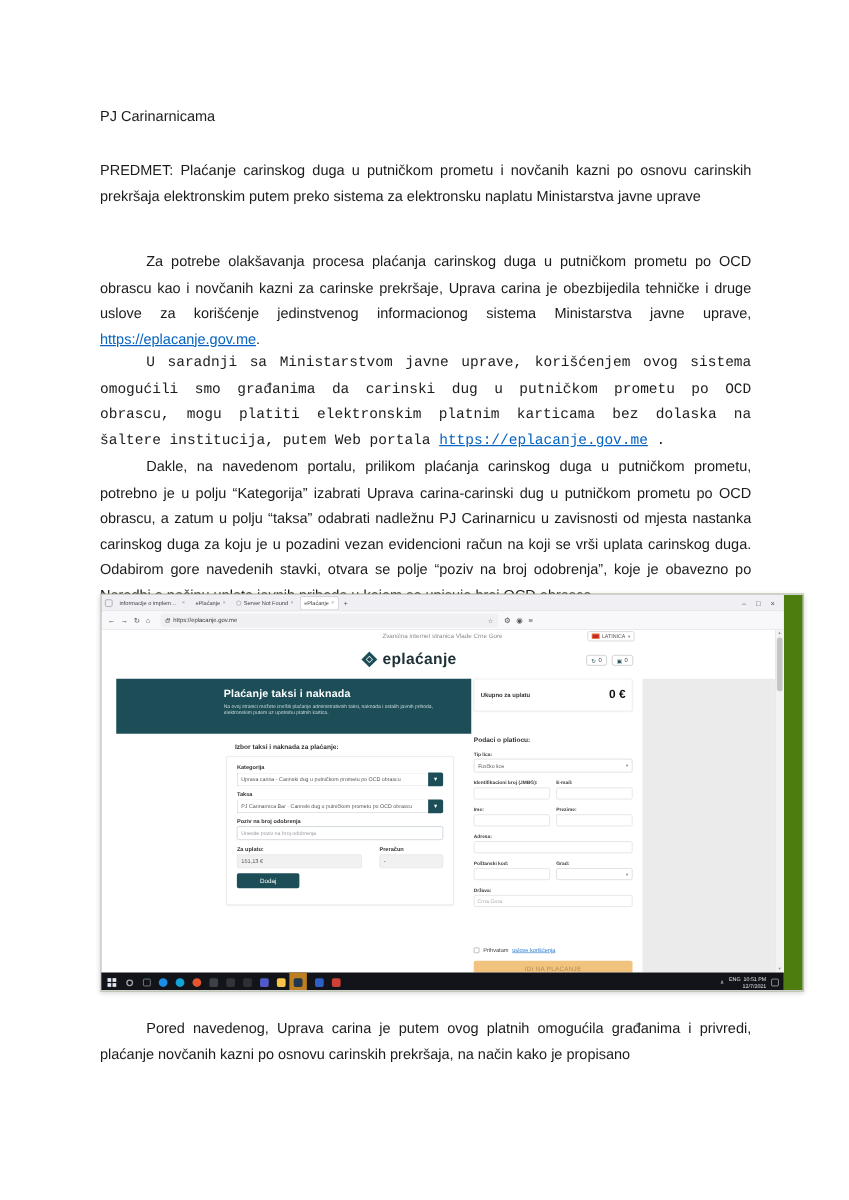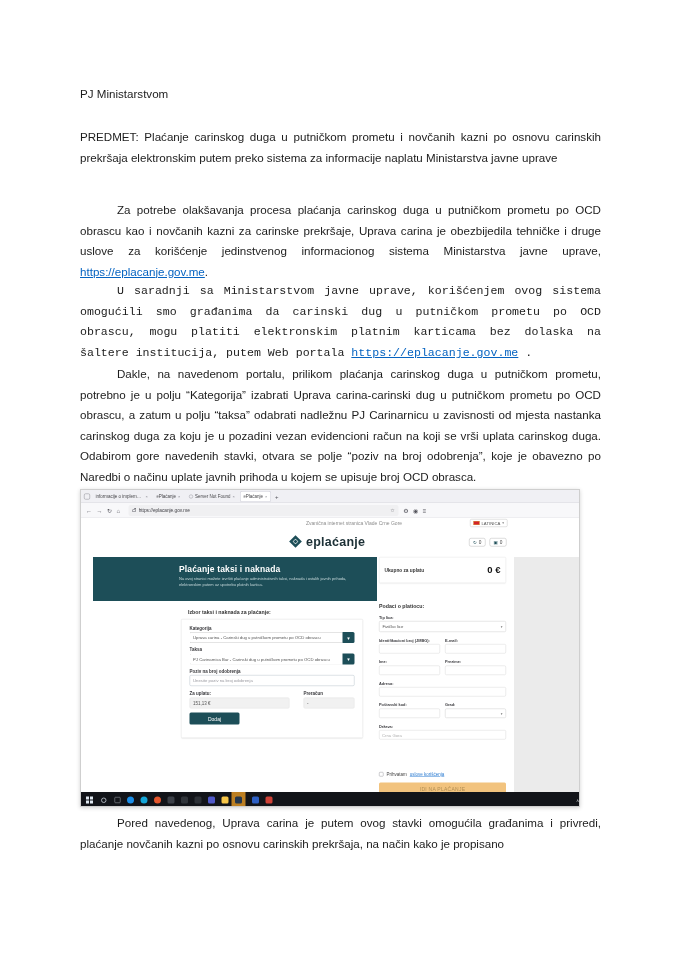--- a/index.html
+++ b/index.html
@@ -17,21 +17,21 @@
   .subject { top:127px; }
   .p-zapotrebe { top:200px; }
   .p-usaradnji { top:281px;font-family:Liberation Mono, monospace; }
   .p-dakle { top:364px; }
   .p-pored { top:813px; }
   .indent { text-indent:37px; }
   a.doclink { color:#0563c1; text-decoration:underline; cursor:pointer; }
 
   
   .shot {
-    position:absolute; left:80px; top:489px; width:500px; height:318px;
+    position:absolute; left:80px; top:475px; width:563px; height:318px;
     border:1px solid #cfcfcf; background:#4d7c0f; overflow:hidden;
     box-shadow:0 1px 4px rgba(0,0,0,.18);
   }
   .shot-inner {
     width:1092px; height:636px; transform:scale(0.5); transform-origin:0 0;
     position:relative; background:#fff;
   }
   
   .tabstrip {
     height:26px; background:#f0f0f4; border-bottom:1px solid #d9d9df;
@@ -154,31 +154,31 @@
   .c-teams{background:#5059c9;} .c-folder{background:#f7c648;}
   .c-active{background:#23364d;} .c-word{background:#2d5fc4;} .c-red{background:#cf4136;}
   .tray { margin-left:auto; display:flex; align-items:center; gap:8px; padding-right:8px; }
   .caret { color:#cfd3d8; font-size:9px; }
   .traytext { font-size:8.5px; line-height:10px; color:#e6e6e9; text-align:right; }
   .notif { width:12px; height:12px; border:1.5px solid #d0d4da; border-radius:2px; }
 </style>
 </head>
 <body>
 
-<div class="para recipient">PJ Ministarstvom</div>
-
-<div class="para subject">PREDMET: Plaćanje carinskog duga u putničkom prometu i novčanih kazni po osnovu carinskih prekršaja elektronskim putem preko sistema za informacije naplatu Ministarstva javne uprave</div>
+<div class="para recipient">PJ Carinarnicama</div>
+
+<div class="para subject">PREDMET: Plaćanje carinskog duga u putničkom prometu i novčanih kazni po osnovu carinskih prekršaja elektronskim putem preko sistema za elektronsku naplatu Ministarstva javne uprave</div>
 
 <div class="para indent p-zapotrebe"><span>Za potrebe olakšavanja procesa plaćanja carinskog duga u putničkom prometu po OCD obrascu kao i novčanih kazni za carinske prekršaje, Uprava carina je obezbijedila tehničke i druge uslove za korišćenje jedinstvenog informacionog sistema Ministarstva javne uprave, </span><a class="doclink">https://eplacanje.gov.me</a><span>.</span></div>
 
 <div class="para indent p-usaradnji"><span>U saradnji sa Ministarstvom javne uprave, korišćenjem ovog sistema omogućili smo građanima da carinski dug u putničkom prometu po OCD obrascu, mogu platiti elektronskim platnim karticama bez dolaska na šaltere institucija, putem Web portala </span><a class="doclink">https://eplacanje.gov.me</a><span> .</span></div>
 
 <div class="para indent p-dakle">Dakle, na navedenom portalu, prilikom plaćanja carinskog duga u putničkom prometu, potrebno je u polju “Kategorija” izabrati Uprava carina-carinski dug u putničkom prometu po OCD obrascu, a zatum u polju “taksa” odabrati nadležnu PJ Carinarnicu u zavisnosti od mjesta nastanka carinskog duga za koju je u pozadini vezan evidencioni račun na koji se vrši uplata carinskog duga. Odabirom gore navedenih stavki, otvara se polje “poziv na broj odobrenja”, koje je obavezno po Naredbi o načinu uplate javnih prihoda u kojem se upisuje broj OCD obrasca.</div>
 
-<div class="para indent p-pored">Pored navedenog, Uprava carina je putem ovog stavki omogućila građanima i privredi, plaćanje novčanih kazni po osnovu carinskih prekršaja, na način kako je propisano</div>
+<div class="para indent p-pored">Pored navedenog, Uprava carina je putem ovog platnih omogućila građanima i privredi, plaćanje novčanih kazni po osnovu carinskih prekršaja, na način kako je propisano</div>
 
 <div class="shot">
   <div class="shot-inner">
 
     <div class="tabstrip">
       <div class="winicon"></div>
       <div class="tab">
         <span class="tlabel">informacije o implementaciji ocd…</span>
         <span class="tclose">×</span>
       </div>

